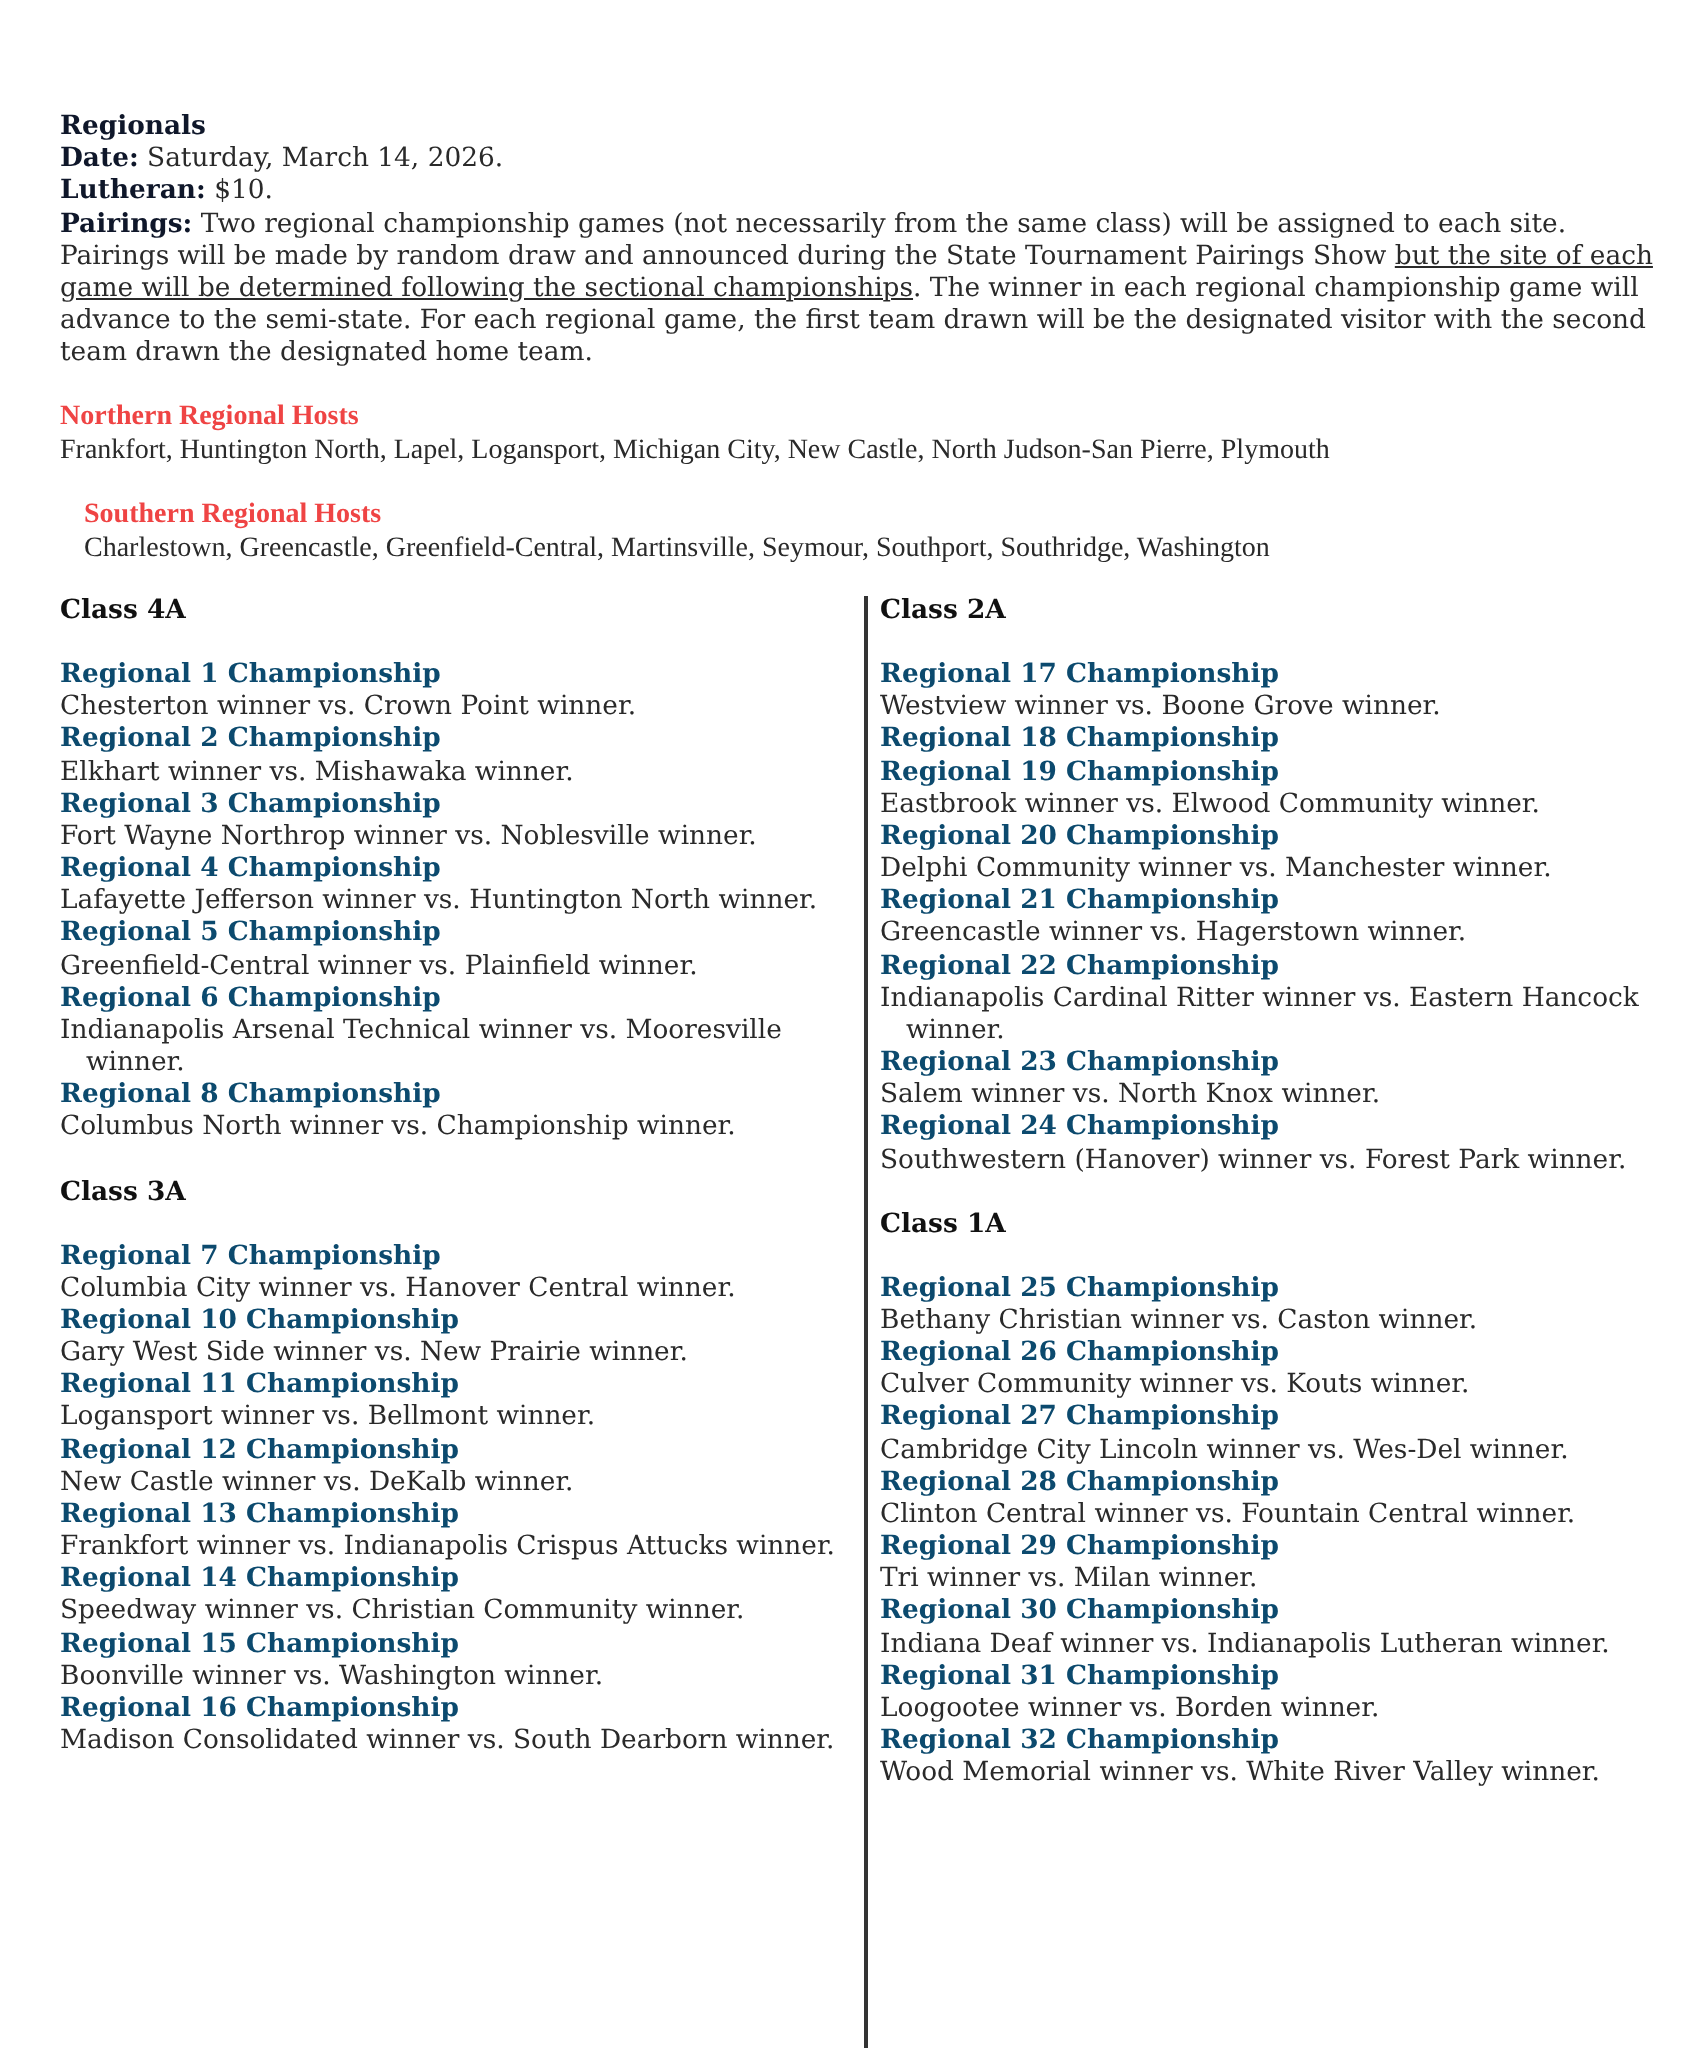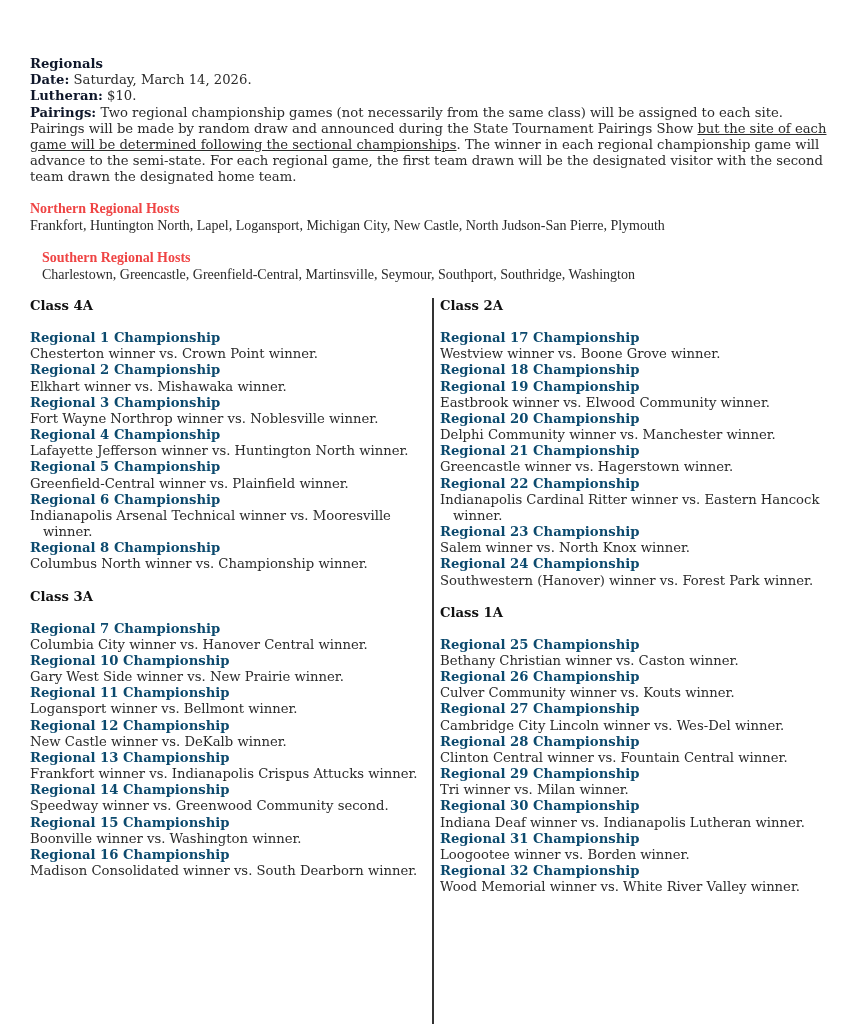--- a/index.html
+++ b/index.html
@@ -96,21 +96,21 @@
     <div>
         <span class="reg-title">Regional 12 Championship</span>
         <span class="reg-match">New Castle winner vs. DeKalb winner.</span>
       </div>
     <div>
         <span class="reg-title">Regional 13 Championship</span>
         <span class="reg-match">Frankfort winner vs. Indianapolis Crispus Attucks winner.</span>
       </div>
     <div>
         <span class="reg-title">Regional 14 Championship</span>
-        <span class="reg-match">Speedway winner vs. Greenwood Community second.</span>
+        <span class="reg-match">Speedway winner vs. Christian Community winner.</span>
       </div>
     <div>
         <span class="reg-title">Regional 15 Championship</span>
         <span class="reg-match">Boonville winner vs. Washington winner.</span>
       </div>
     <div>
         <span class="reg-title">Regional 16 Championship</span>
         <span class="reg-match">Madison Consolidated winner vs. South Dearborn winner.</span>
       </div>
   </div>

